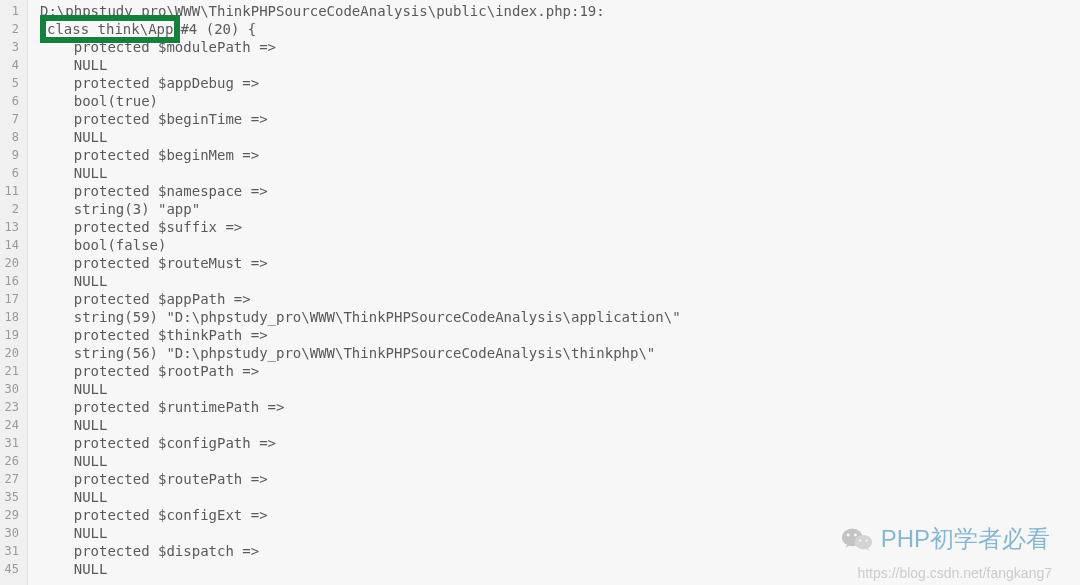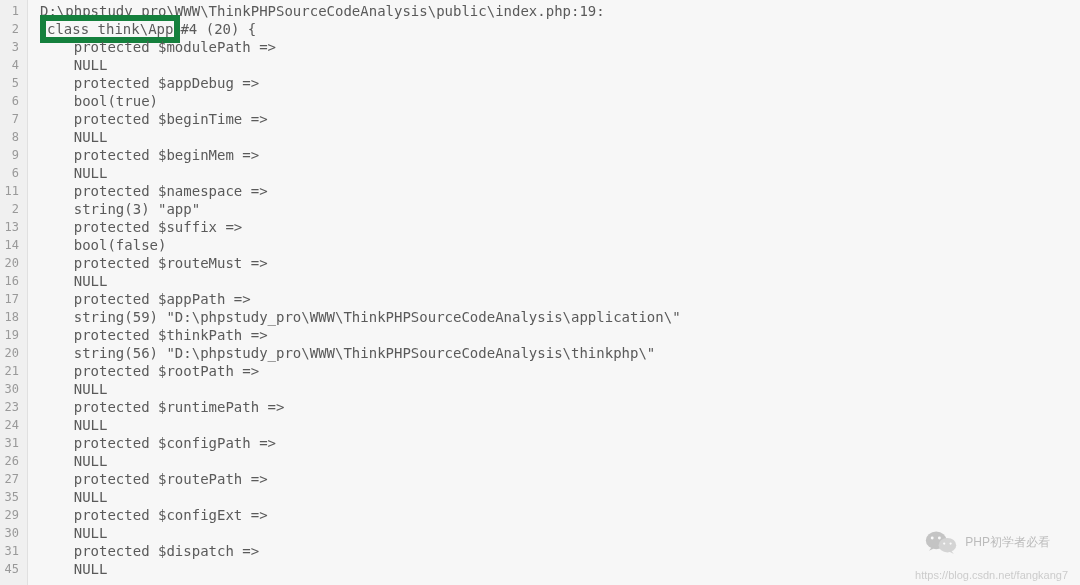--- a/index.html
+++ b/index.html
@@ -59,39 +59,39 @@
       align-items: center;
       background: transparent;
     }
     .watermark-logo {
       position: absolute;
       right: 30px;
       bottom: 30px;
       display: flex;
       align-items: center;
       opacity: 0.45;
-      color: #737373;
-      font-size: 12px;
+      color: #0369a1;
+      font-size: 24px;
       font-family: "Microsoft YaHei", sans-serif;
       gap: 8px;
     }
     .wechat-icon {
       width: 32px;
       height: 26px;
       position: relative;
     }
     .wechat-icon svg {
       width: 100%;
       height: 100%;
     }
     .watermark-url {
       position: absolute;
-      right: 12px;
+      right: 28px;
       bottom: 4px;
-      font-size: 11px;
+      font-size: 14px;
       color: #ccc;
       font-family: Arial, sans-serif;
     }
   </style>
 </head>
 <body>
 
 <div class="code-container">
   <div class="gutter" id="gutter">
       <div class="gutter-line">1</div>

